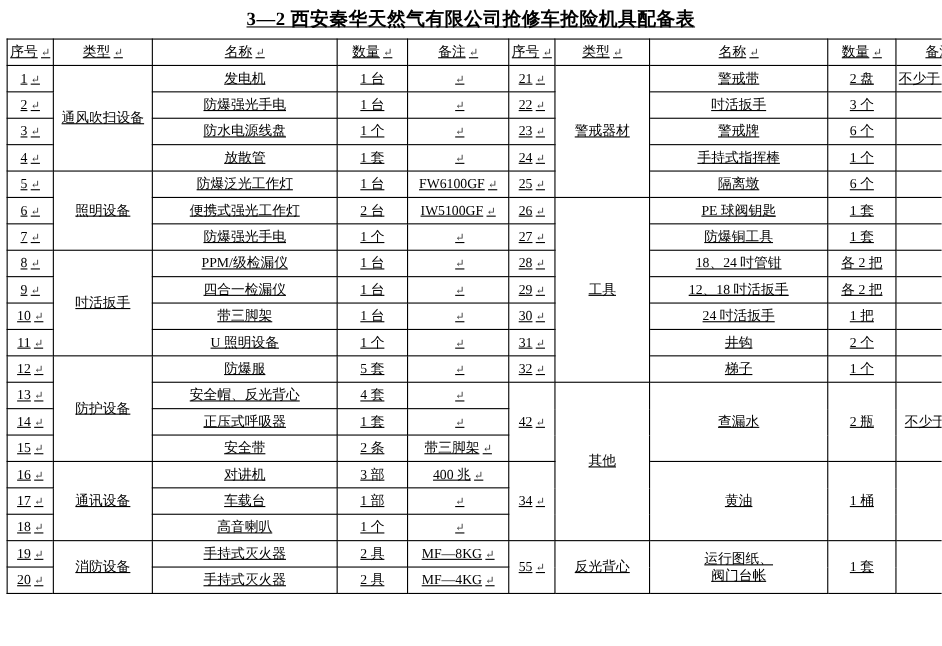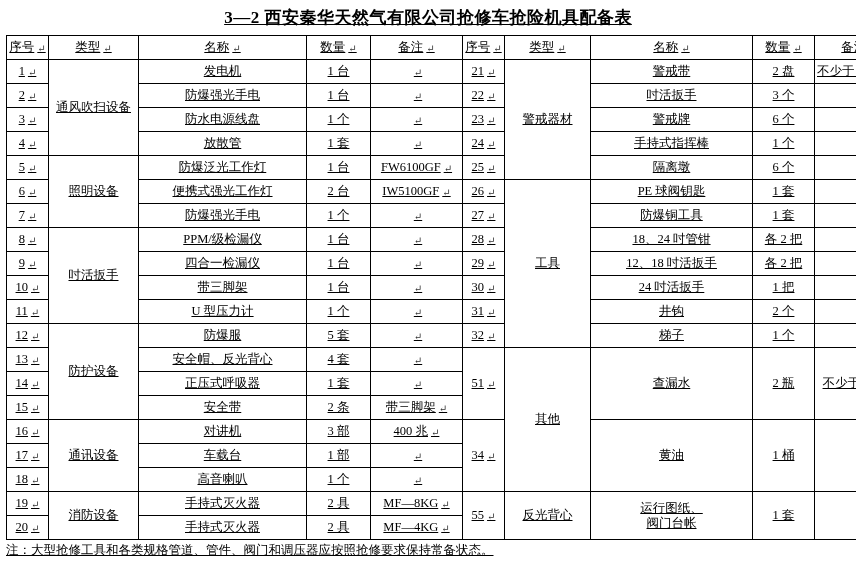--- a/index.html
+++ b/index.html
@@ -199,21 +199,21 @@
           <td>带三脚架</td>
           <td>1 台</td>
           <td class="mark"></td>
           <td rowspan="1" class="mark">30</td>
           <td rowspan="1">24 吋活扳手</td>
           <td rowspan="1">1 把</td>
           <td rowspan="1" class="mark"></td>
         </tr>
         <tr>
           <td class="mark">11</td>
-          <td>U 型压力计</td>
+          <td>U 照明设备</td>
           <td>1 个</td>
           <td class="mark"></td>
           <td rowspan="1" class="mark">31</td>
           <td rowspan="1">井钩</td>
           <td rowspan="1">2 个</td>
           <td rowspan="1" class="mark"></td>
         </tr>
         <tr>
           <td class="mark">12</td>
           <td rowspan="4">防护设备</td>
@@ -223,21 +223,21 @@
           <td rowspan="1" class="mark">32</td>
           <td rowspan="1">梯子</td>
           <td rowspan="1">1 个</td>
           <td rowspan="1" class="mark"></td>
         </tr>
         <tr>
           <td class="mark">13</td>
           <td>安全帽、反光背心</td>
           <td>4 套</td>
           <td class="mark"></td>
-          <td rowspan="3" class="mark">51</td>
+          <td rowspan="3" class="mark">42</td>
           <td rowspan="6">其他</td>
           <td rowspan="3">查漏水</td>
           <td rowspan="3">2 瓶</td>
           <td rowspan="3" class="mark">不少于 2 升</td>
         </tr>
         <tr>
           <td class="mark">14</td>
           <td>正压式呼吸器</td>
           <td>1 套</td>
           <td class="mark"></td>
@@ -285,15 +285,14 @@
         </tr>
         <tr>
           <td class="mark">20</td>
           <td>手持式灭火器</td>
           <td>2 具</td>
           <td class="mark">MF—4KG</td>
         </tr>
       </tbody>
   </table>
 
-  <div class="note">注：大型抢修工具和各类规格管道、管件、阀门和调压器应按照抢修要求保持常备状态。</div>
 
 </div>
 
 </body></html>

